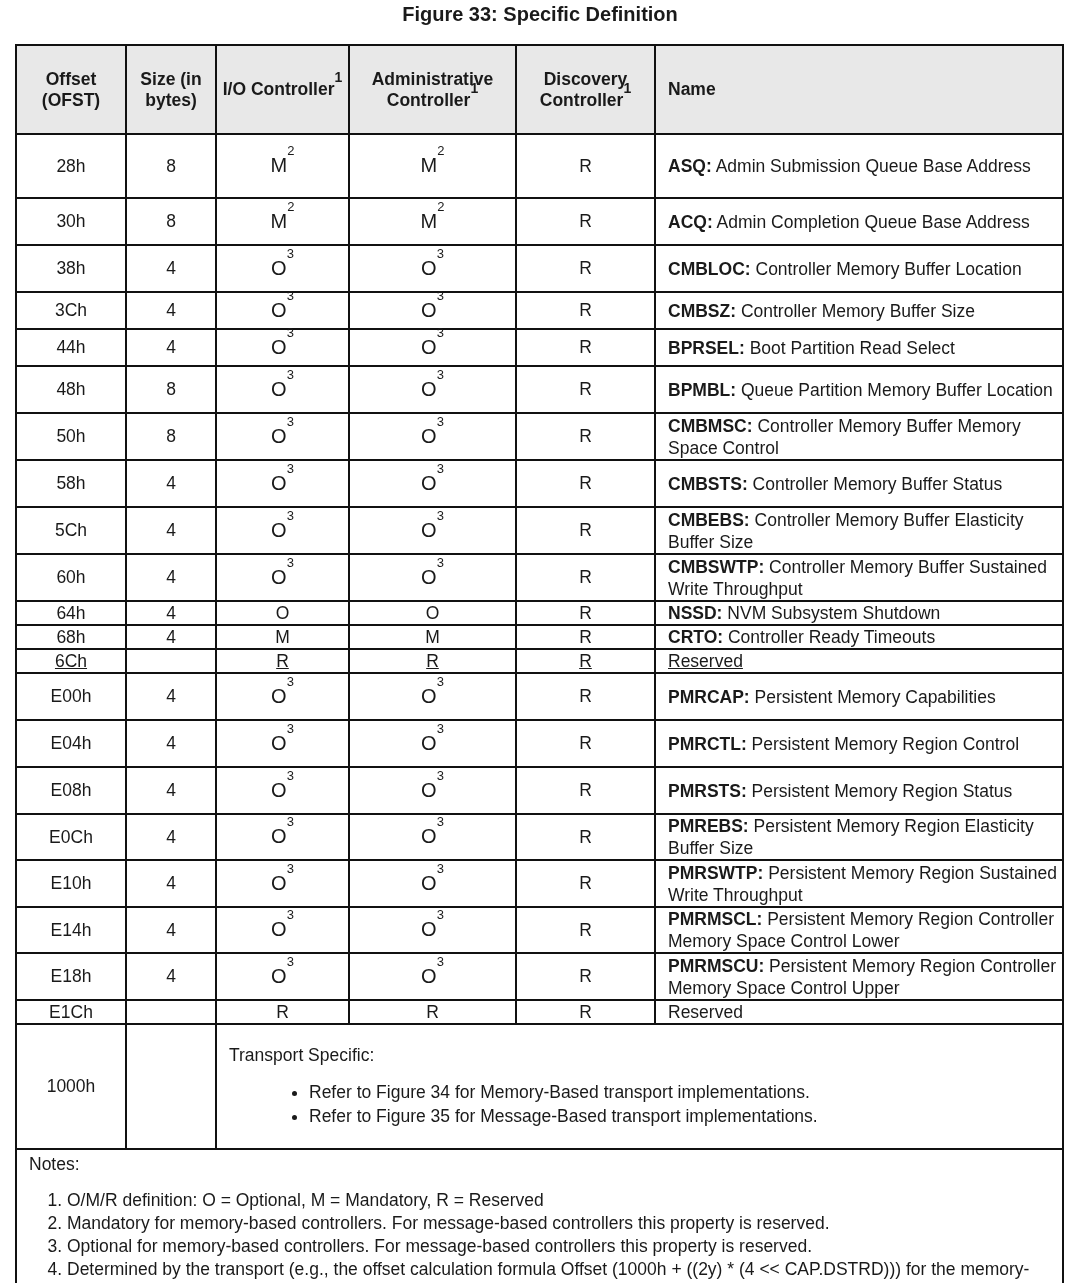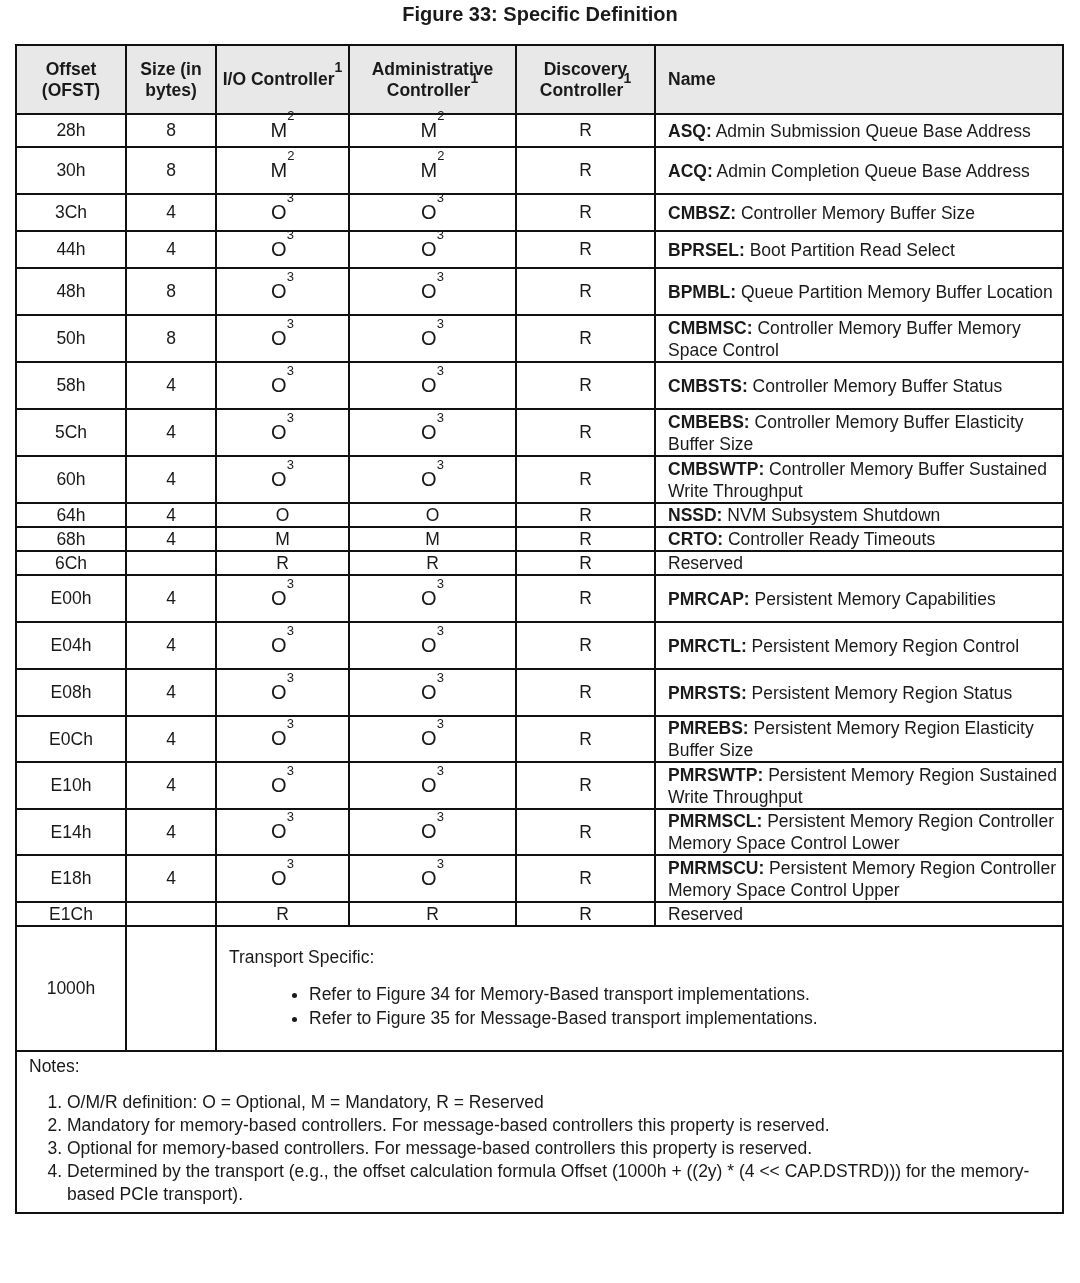--- a/index.html
+++ b/index.html
@@ -30,45 +30,53 @@
 <table class="prop">
   <colgroup>
     <col style="width:110px">
     <col style="width:90px">
     <col style="width:133px">
     <col style="width:167px">
     <col style="width:139px">
     <col style="width:408px">
   </colgroup>
   <thead>
-    <tr style="height:69px">
+    <tr style="height:89px">
       <th><span>Offset (OFST)</span></th>
       <th><span>Size (in bytes)</span></th>
       <th><span>I/O Controller</span><sup>1</sup></th>
       <th><span>Administrative Controller</span><sup>1</sup></th>
       <th><span>Discovery Controller</span><sup>1</sup></th>
       <th class="name-h"><span>Name</span></th>
     </tr>
   </thead>
   <tbody id="rows-body">
-  <tr style="height: 33px;">
+  <tr style="height: 64px;">
         <td class="c">28h</td>
         <td class="c">8</td>
         <td class="c"><span class=" req">M</span><sup>2</sup></td>
         <td class="c"><span class=" req">M</span><sup>2</sup></td>
         <td class="c">R</td>
         <td class="n"><b>ASQ:</b><span> Admin Submission Queue Base Address</span></td>
       </tr>
       <tr style="height: 47px;">
         <td class="c">30h</td>
         <td class="c">8</td>
         <td class="c"><span class=" req">M</span><sup>2</sup></td>
         <td class="c"><span class=" req">M</span><sup>2</sup></td>
         <td class="c">R</td>
         <td class="n"><b>ACQ:</b><span> Admin Completion Queue Base Address</span></td>
+      </tr>
+      <tr style="height: 47px;">
+        <td class="c">38h</td>
+        <td class="c">4</td>
+        <td class="c"><span class=" req">O</span><sup>3</sup></td>
+        <td class="c"><span class=" req">O</span><sup>3</sup></td>
+        <td class="c">R</td>
+        <td class="n"><b>CMBLOC:</b><span> Controller Memory Buffer Location</span></td>
       </tr>
       <tr style="height: 37px;">
         <td class="c">3Ch</td>
         <td class="c">4</td>
         <td class="c"><span class=" req">O</span><sup>3</sup></td>
         <td class="c"><span class=" req">O</span><sup>3</sup></td>
         <td class="c">R</td>
         <td class="n"><b>CMBSZ:</b><span> Controller Memory Buffer Size</span></td>
       </tr>
       <tr style="height: 37px;">
@@ -128,21 +136,21 @@
         <td class="n"><b>NSSD:</b><span> NVM Subsystem Shutdown</span></td>
       </tr>
       <tr style="height: 21px;">
         <td class="c">68h</td>
         <td class="c">4</td>
         <td class="c"><span class="">M</span><sup></sup></td>
         <td class="c"><span class="">M</span><sup></sup></td>
         <td class="c">R</td>
         <td class="n"><b>CRTO:</b><span> Controller Ready Timeouts</span></td>
       </tr>
-      <tr style="height: 21px;">
+      <tr style="height: 21px; text-decoration: underline;">
         <td class="c">6Ch</td>
         <td class="c"></td>
         <td class="c"><span class="">R</span><sup></sup></td>
         <td class="c"><span class="">R</span><sup></sup></td>
         <td class="c">R</td>
         <td class="n"><b></b><span>Reserved</span></td>
       </tr>
       <tr style="height: 47px;">
         <td class="c">E00h</td>
         <td class="c">4</td>

